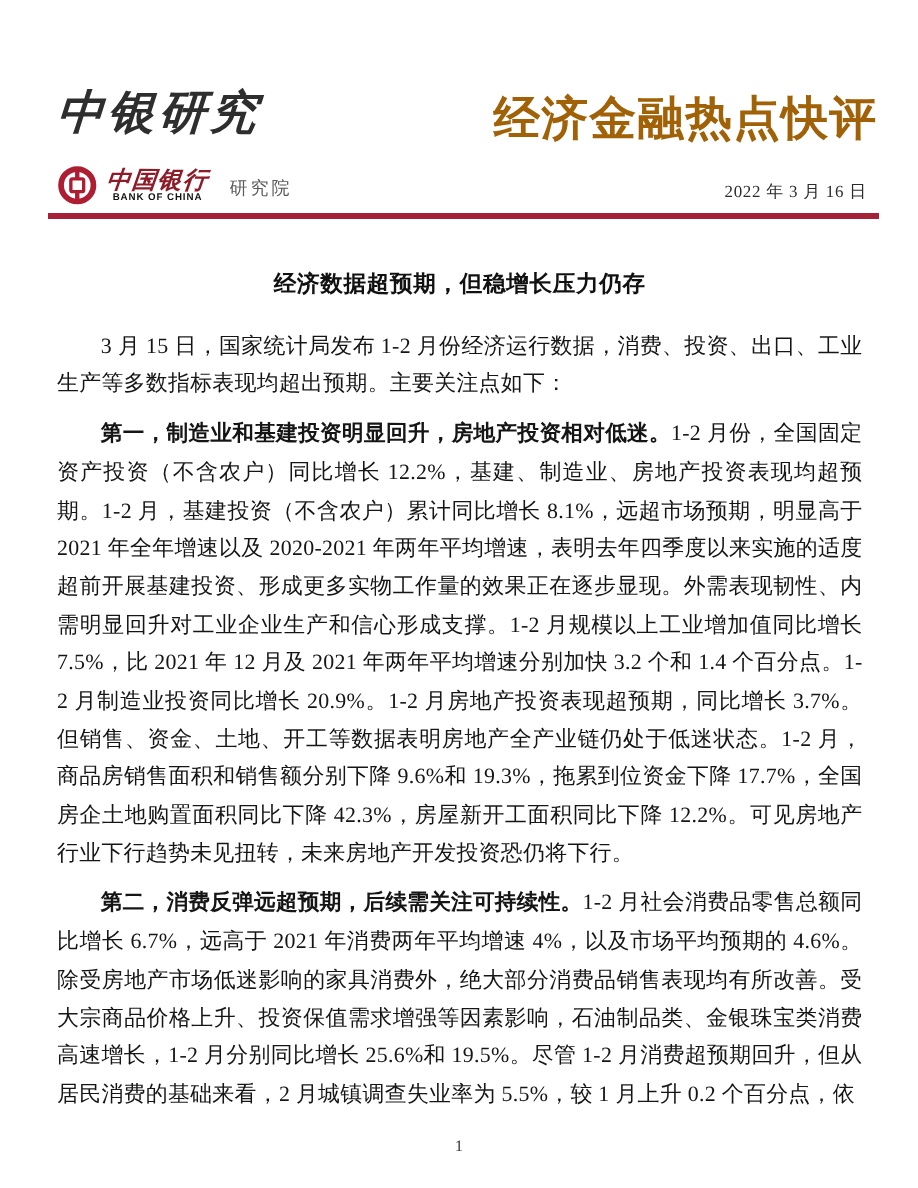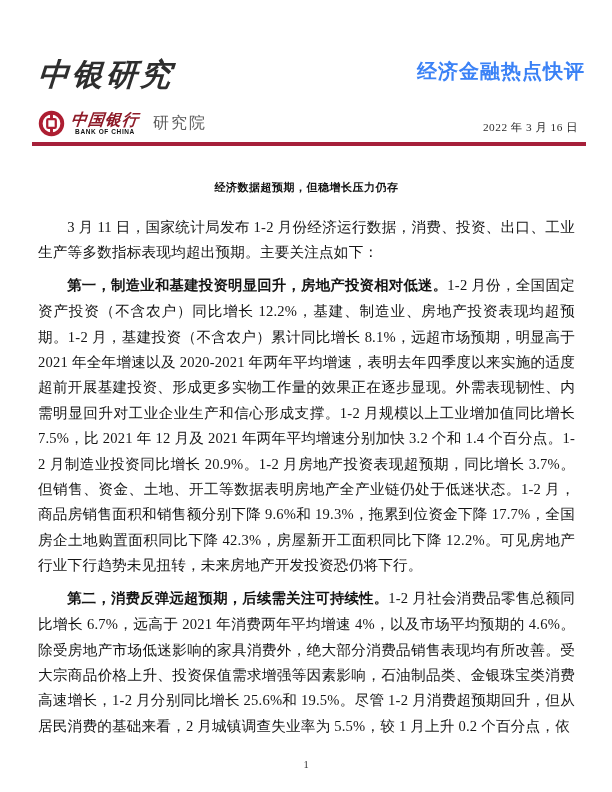--- a/index.html
+++ b/index.html
@@ -27,23 +27,23 @@
     letter-spacing: 3px;
     color: #2e2e2e;
     transform: skewX(-4deg);
   }
   .pub-title {
     position: absolute;
     right: 27px;
     top: 58px;
     font-family: "Liberation Sans", "DejaVu Sans", sans-serif;
     font-weight: bold;
-    font-size: 20px;
+    font-size: 31px;
     letter-spacing: 1px;
-    color: #3b82f6;
+    color: #a16207;
     white-space: nowrap;
   }
   .bank-row {
     position: absolute;
     left: 38px;
     top: 110px;
     display: flex;
     align-items: center;
   }
   .boc-logo { display: block; }
@@ -63,21 +63,21 @@
     font-family: "Liberation Sans", sans-serif;
     font-weight: bold;
     font-size: 6.5px;
     letter-spacing: 0.6px;
     color: #111;
     line-height: 8px;
     white-space: nowrap;
   }
   .institute {
     margin-left: 14px;
-    font-size: 16px;
+    font-size: 12px;
     color: #5a5a5a;
     letter-spacing: 2px;
     align-self: flex-end;
     padding-bottom: 3px;
     white-space: nowrap;
   }
   .issue-row {
     position: absolute;
     top: 120px;
     right: 34px;
@@ -100,21 +100,21 @@
   
   .article {
     position: absolute;
     left: 38px;
     top: 180px;
     width: 537px;
   }
   .article-title {
     font-family: Liberation Serif, serif;
     font-weight: bold;
-    font-size: 11px;
+    font-size: 15px;
     letter-spacing: 0.5px;
     text-align: center;
     color: #111;
     margin-bottom: 20px;
     white-space: nowrap;
   }
   .article p {
     font-size: 14.6px;
     line-height: 25.4px;
     text-align: justify;
@@ -167,21 +167,21 @@
 
   <div class="issue-row">
     <span>2022 年 3 月 16 日</span>
   </div>
 
   <div class="red-rule"></div>
 
   <div class="article">
     <div class="article-title">经济数据超预期，但稳增长压力仍存</div>
 
-    <p><span>3 月 11 日，国家统计局发布 1-2 月份经济运行数据，消费、投资、出口、工业生产等多数指标表现均超出预期。主要关注点如下：</span></p>
+    <p><span>3 月 15 日，国家统计局发布 1-2 月份经济运行数据，消费、投资、出口、工业生产等多数指标表现均超出预期。主要关注点如下：</span></p>
 
     <p><span class="lead">第一，制造业和基建投资明显回升，房地产投资相对低迷。</span><span>1-2 月份，全国固定资产投资（不含农户）同比增长 12.2%，基建、制造业、房地产投资表现均超预期。1-2 月，基建投资（不含农户）累计同比增长 8.1%，远超市场预期，明显高于 2021 年全年增速以及 2020-2021 年两年平均增速，表明去年四季度以来实施的适度超前开展基建投资、形成更多实物工作量的效果正在逐步显现。外需表现韧性、内需明显回升对工业企业生产和信心形成支撑。1-2 月规模以上工业增加值同比增长 7.5%，比 2021 年 12 月及 2021 年两年平均增速分别加快 3.2 个和 1.4 个百分点。1-2 月制造业投资同比增长 20.9%。1-2 月房地产投资表现超预期，同比增长 3.7%。但销售、资金、土地、开工等数据表明房地产全产业链仍处于低迷状态。1-2 月，商品房销售面积和销售额分别下降 9.6%和 19.3%，拖累到位资金下降 17.7%，全国房企土地购置面积同比下降 42.3%，房屋新开工面积同比下降 12.2%。可见房地产行业下行趋势未见扭转，未来房地产开发投资恐仍将下行。</span></p>
 
     <p><span class="lead">第二，消费反弹远超预期，后续需关注可持续性。</span><span>1-2 月社会消费品零售总额同比增长 6.7%，远高于 2021 年消费两年平均增速 4%，以及市场平均预期的 4.6%。除受房地产市场低迷影响的家具消费外，绝大部分消费品销售表现均有所改善。受大宗商品价格上升、投资保值需求增强等因素影响，石油制品类、金银珠宝类消费高速增长，1-2 月分别同比增长 25.6%和 19.5%。尽管 1-2 月消费超预期回升，但从居民消费的基础来看，2 月城镇调查失业率为 5.5%，较 1 月上升 0.2 个百分点，依</span></p>
   </div>
 
   <div class="page-num">1</div>
 
 </div>
 

